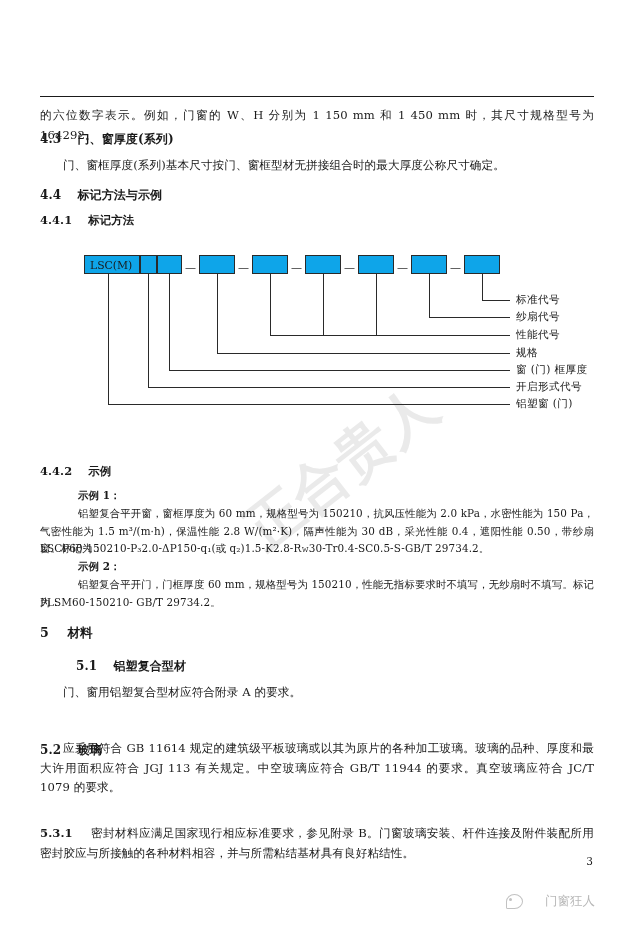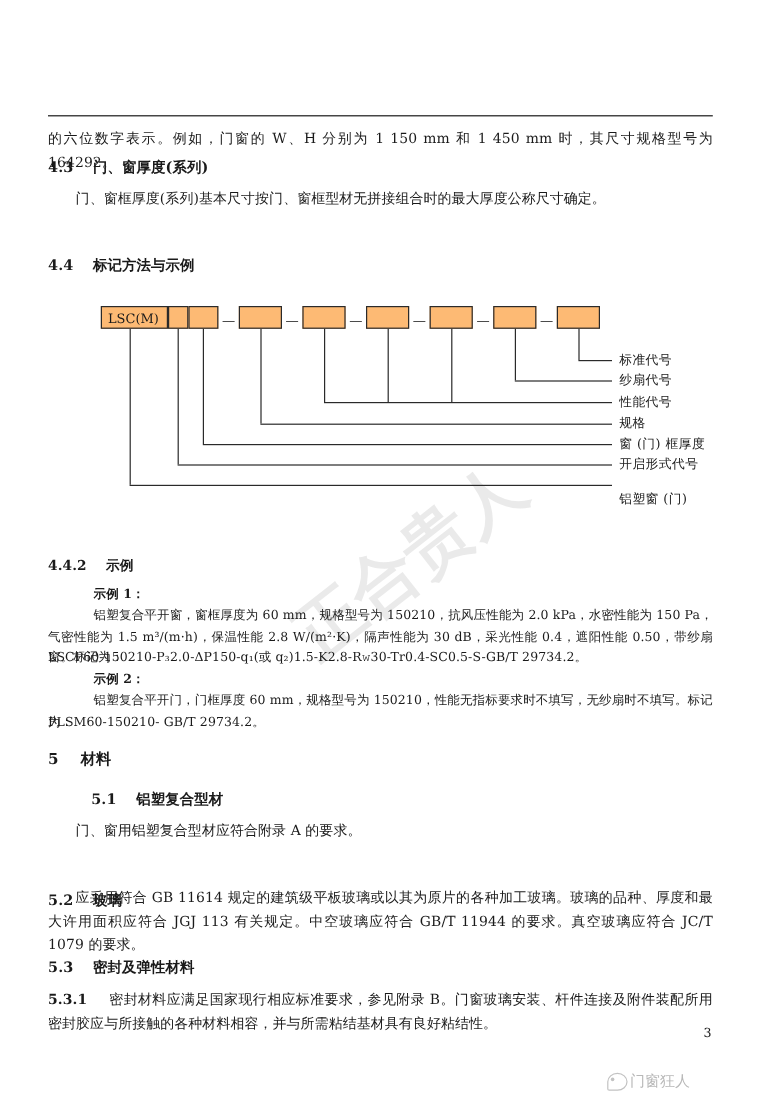--- a/index.html
+++ b/index.html
@@ -31,21 +31,21 @@
   .cjk{font-family:"DejaVu Serif","Liberation Serif",serif;}
   .h2{font-weight:bold;font-size:12px;}
   .h3{font-weight:bold;font-size:11.4px;}
   .h1{font-weight:bold;font-size:12.6px;}
   .body-p{text-align:justify;}
   .small{font-size:10.4px;line-height:17px;}
   .ex{font-size:10.4px;line-height:17.5px;}
 
   
   .diagram{position:absolute;left:84px;top:255px;width:520px;height:150px;}
-  .dbox{position:absolute;border:1px solid #2a2a2a;background:#fdba74;box-sizing:border-box;}
+  .dbox{position:absolute;border:1px solid #2a2a2a;background:#0ea5e9;box-sizing:border-box;}
   .dlabel{
     position:absolute;font-size:10.6px;white-space:nowrap;
     font-family:"DejaVu Serif","Liberation Serif",serif;letter-spacing:.4px;
   }
   .lead{position:absolute;background:#2a2a2a;}
   .lead.v{width:1px;}
   .lead.h{height:1px;}
   .dash{
     position:absolute;font-size:11px;color:#2a2a2a;line-height:1;
   }
@@ -65,21 +65,21 @@
   .wm span{
     position:absolute;
     color:rgba(150,150,150,.20);
     font-size:56px;font-weight:bold;
     font-family:"DejaVu Serif","Liberation Serif",serif;
     transform:rotate(-38deg);
     white-space:nowrap;
   }
   .footer-logo{
     position:absolute;left:506px;top:893px;
-    display:flex;align-items:center;gap:2px;
+    display:flex;align-items:center;gap:22px;
     color:#b8b8b8;font-size:12.5px;
     font-family:"DejaVu Sans","Liberation Sans",sans-serif;
   }
   .logo-mark{
     width:15px;height:13px;border:1.4px solid #c2c2c2;border-radius:50% 50% 50% 10%;
     display:inline-block;position:relative;
   }
   .logo-mark:after{
     content:"";position:absolute;left:2px;top:3px;width:3px;height:3px;
     border-radius:50%;background:#c2c2c2;
@@ -97,25 +97,29 @@
   <div class="hdr-rule"></div>
 
   <div class="blk cjk body-p" style="left:40px;top:106px;width:554px;">的六位数字表示。例如，门窗的 W、H 分别为 1 150 mm 和 1 450 mm 时，其尺寸规格型号为 164292。</div>
 
   <div class="blk cjk h2" style="left:40px;top:130px;width:180px;">
     <span>4.3</span>
     <span style="display:inline-block;width:12px;"></span><span>门、窗厚度(系列)</span>
   </div>
   <div class="blk cjk body-p" style="left:40px;top:156px;width:554px;text-indent:23px;">门、窗框厚度(系列)基本尺寸按门、窗框型材无拼接组合时的最大厚度公称尺寸确定。</div>
 
-  <div class="blk cjk h2" style="left:40px;top:186px;width:220px;margin-top:26px;">
+  <div class="blk cjk h2" style="left:40px;top:186px;width:220px;">
     <span>4.4</span>
     <span style="display:inline-block;width:12px;"></span><span>标记方法与示例</span>
   </div>
 
+  <div class="blk cjk h3" style="left:40px;top:211px;width:220px;">
+    <span>4.4.1</span>
+    <span style="display:inline-block;width:12px;"></span><span>标记方法</span>
+  </div>
 
   <div class="diagram">
 
     <div class="dbox" style="left:0px;top:0px;width:56px;height:19px;">
       <span class="lsc" style="left:5px;top:3px;">LSC(M)</span>
     </div>
     <div class="dbox" style="left:56px;top:0px;width:17px;height:19px;"></div>
     <div class="dbox" style="left:73px;top:0px;width:25px;height:19px;"></div>
 
     <span class="dash" style="left:101px;top:7px;">—</span>
@@ -158,21 +162,21 @@
 
     <div class="lead v" style="left:24px;top:19px;height:130px;"></div>
     <div class="lead h" style="left:24px;top:149px;width:402px;"></div>
 
     <span class="dlabel" style="left:432px;top:38px;">标准代号</span>
     <span class="dlabel" style="left:432px;top:55px;">纱扇代号</span>
     <span class="dlabel" style="left:432px;top:73px;">性能代号</span>
     <span class="dlabel" style="left:432px;top:91px;">规格</span>
     <span class="dlabel" style="left:432px;top:108px;">窗 (门) 框厚度</span>
     <span class="dlabel" style="left:432px;top:125px;font-family:Liberation Serif, serif;">开启形式代号</span>
-    <span class="dlabel" style="left:432px;top:142px;margin-top:12px;">铝塑窗 (门)</span>
+    <span class="dlabel" style="left:432px;top:142px;">铝塑窗 (门)</span>
   </div>
 
 
   <div class="blk cjk h3" style="left:40px;top:462px;width:220px;">
     <span>4.4.2</span>
     <span style="display:inline-block;width:12px;"></span><span>示例</span>
   </div>
 
   <div class="blk cjk ex" style="left:78px;top:487px;width:500px;font-weight:bold;">示例 1：</div>
   <div class="blk cjk ex body-p" style="left:40px;top:505px;width:554px;text-indent:38px;">铝塑复合平开窗，窗框厚度为 60 mm，规格型号为 150210，抗风压性能为 2.0 kPa，水密性能为 150 Pa，气密性能为 1.5 m³/(m·h)，保温性能 2.8 W/(m²·K)，隔声性能为 30 dB，采光性能 0.4，遮阳性能 0.50，带纱扇窗。标记为：</div>
@@ -192,24 +196,20 @@
     <span style="display:inline-block;width:12px;"></span><span>铝塑复合型材</span>
   </div>
   <div class="blk cjk body-p" style="left:40px;top:683px;width:554px;text-indent:23px;">门、窗用铝塑复合型材应符合附录 A 的要求。</div>
 
   <div class="blk cjk h2" style="left:40px;top:713px;width:260px;margin-top:28px;">
     <span>5.2</span>
     <span style="display:inline-block;width:12px;"></span><span>玻璃</span>
   </div>
   <div class="blk cjk body-p" style="left:40px;top:739px;width:554px;text-indent:23px;">应采用符合 GB 11614 规定的建筑级平板玻璃或以其为原片的各种加工玻璃。玻璃的品种、厚度和最大许用面积应符合 JGJ 113 有关规定。中空玻璃应符合 GB/T 11944 的要求。真空玻璃应符合 JC/T 1079 的要求。</div>
 
-  <div class="blk cjk h2" style="left:40px;top:797px;width:300px;">
-    <span>5.3</span>
-    <span style="display:inline-block;width:12px;"></span><span>密封及弹性材料</span>
-  </div>
 
   <div class="blk cjk body-p" style="left:40px;top:824px;width:554px;">
     <span style="font-weight:bold;">5.3.1</span>
     <span style="display:inline-block;width:14px;"></span><span>密封材料应满足国家现行相应标准要求，参见附录 B。门窗玻璃安装、杆件连接及附件装配所用密封胶应与所接触的各种材料相容，并与所需粘结基材具有良好粘结性。</span>
   </div>
 
   <div class="pageno">3</div>
 
   <div class="footer-logo">
     <span class="logo-mark"></span>

